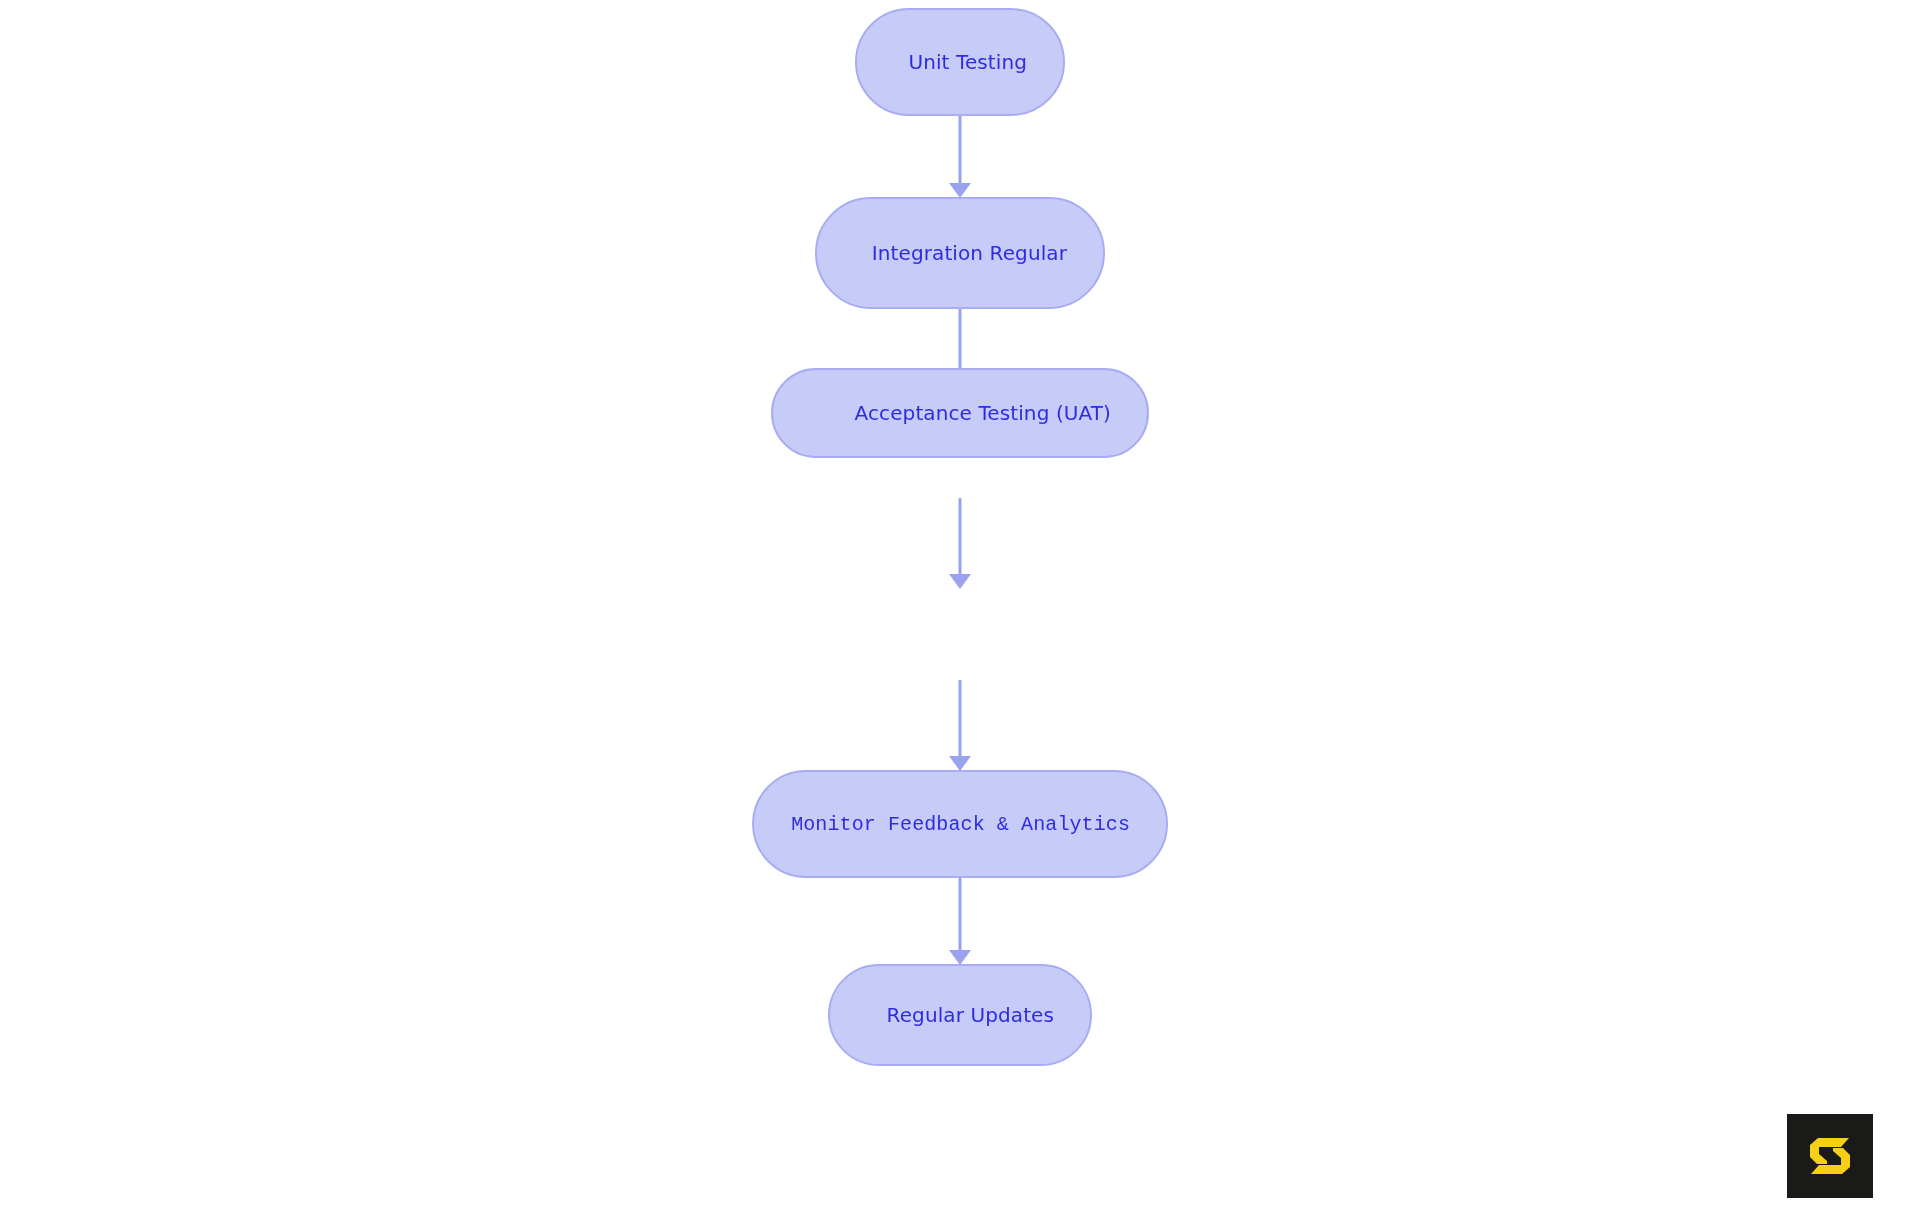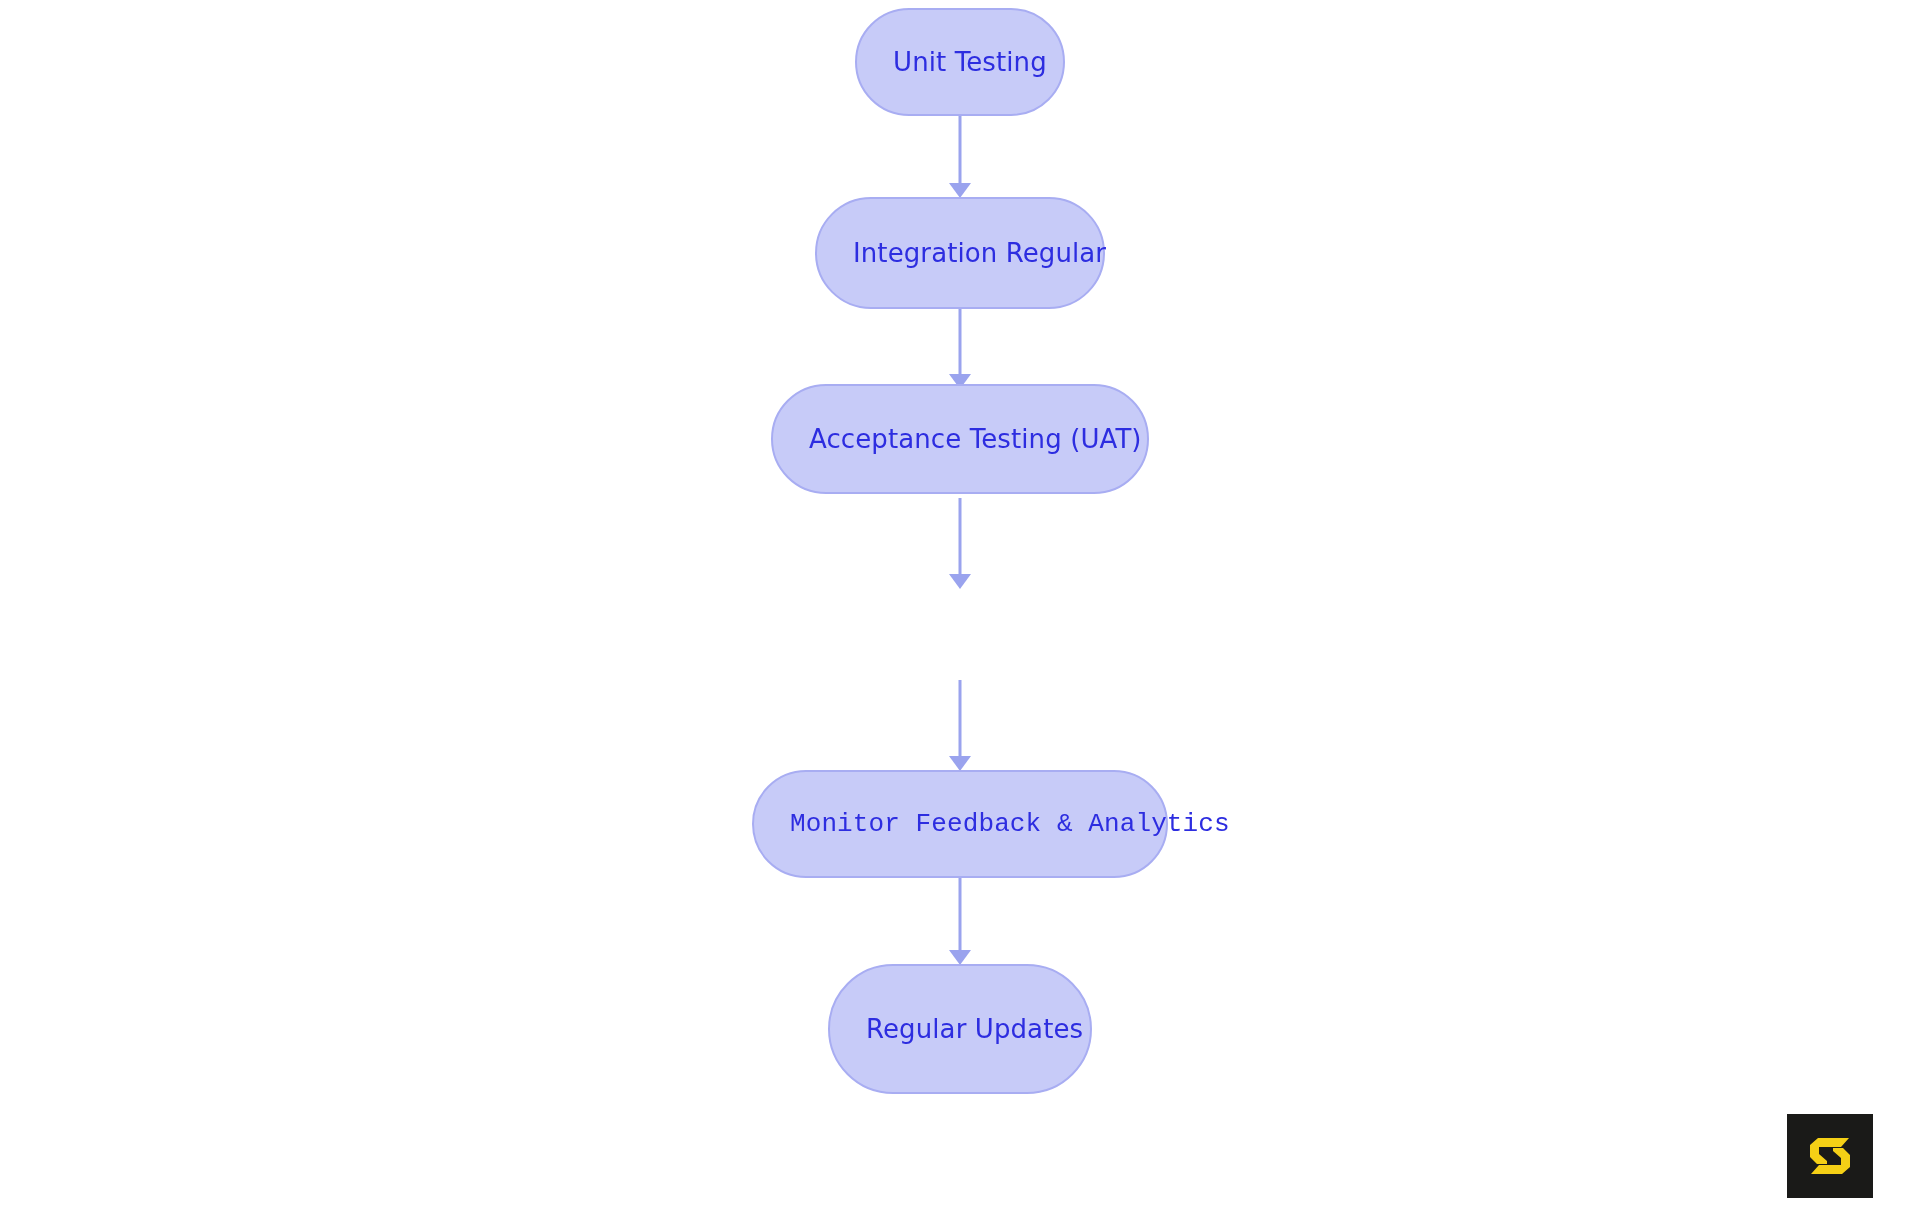--- a/index.html
+++ b/index.html
@@ -25,27 +25,27 @@
     width: 1920px;
     height: 1215px;
   }
   .node {
     position: absolute;
     left: 50%;
     transform: translateX(-50%);
     box-sizing: border-box;
     display: flex;
     align-items: center;
-    justify-content: flex-start;
+    justify-content: flex-end;
     background: #c7cbf8;
     border: 2px solid #a8adf2;
     border-radius: 999px;
     color: #2d2de0;
     font-family: "DejaVu Sans", "Liberation Sans", sans-serif;
-    font-size: 26px;
+    font-size: 20px;
     font-weight: 400;
     letter-spacing: 0.1px;
     white-space: nowrap;
     padding: 0 36px;
   }
   .connector {
     position: absolute;
     left: 50%;
     transform: translateX(-50%);
     width: 26px;
@@ -98,21 +98,21 @@
 
     <div class="node" style="top:197px; width:290px; height:112px;">
       <span>Integration Regular</span>
     </div>
 
     <div class="connector" style="top:309px; height:80px;">
       <div class="stem" style="height:65px;"></div>
       <div class="head"></div>
     </div>
 
-    <div class="node" style="top:384px; width:378px; height:110px;">
+    <div class="node" style="top:368px; width:378px; height:90px;">
       <span>Acceptance Testing (UAT)</span>
     </div>
 
     <div class="connector" style="top:498px; height:91px;">
       <div class="stem" style="height:76px;"></div>
       <div class="head"></div>
     </div>
 
 
     <div class="connector" style="top:680px; height:91px;">
@@ -122,21 +122,21 @@
 
     <div class="node" style="top:770px; width:416px; height:108px;font-family:Liberation Mono, monospace;">
       <span>Monitor Feedback &amp; Analytics</span>
     </div>
 
     <div class="connector" style="top:878px; height:87px;">
       <div class="stem" style="height:72px;"></div>
       <div class="head"></div>
     </div>
 
-    <div class="node" style="top:964px; width:264px; height:130px;">
+    <div class="node" style="top:964px; width:264px; height:102px;">
       <span>Regular Updates</span>
     </div>
 
   </div>
 
   <div class="logo" style="left:1787px; top:1114px;">
     <svg width="54" height="54" viewBox="0 0 54 54" aria-hidden="true">
       <path d="M46 9 L38 18 L16 18 L16 25 L24 32 L24 35 L14 35 L7 28 L7 16 L15 9 Z" fill="#f5d016"></path>
       <path d="M8 45 L16 36 L38 36 L38 29 L30 22 L30 19 L40 19 L47 26 L47 38 L39 45 Z" fill="#f5d016"></path>
     </svg>

